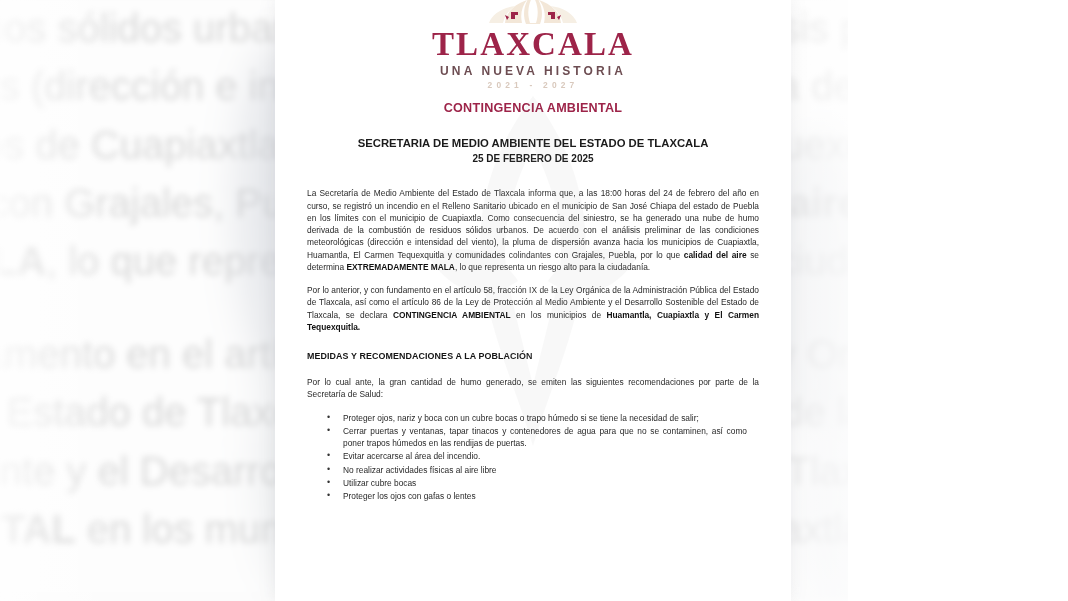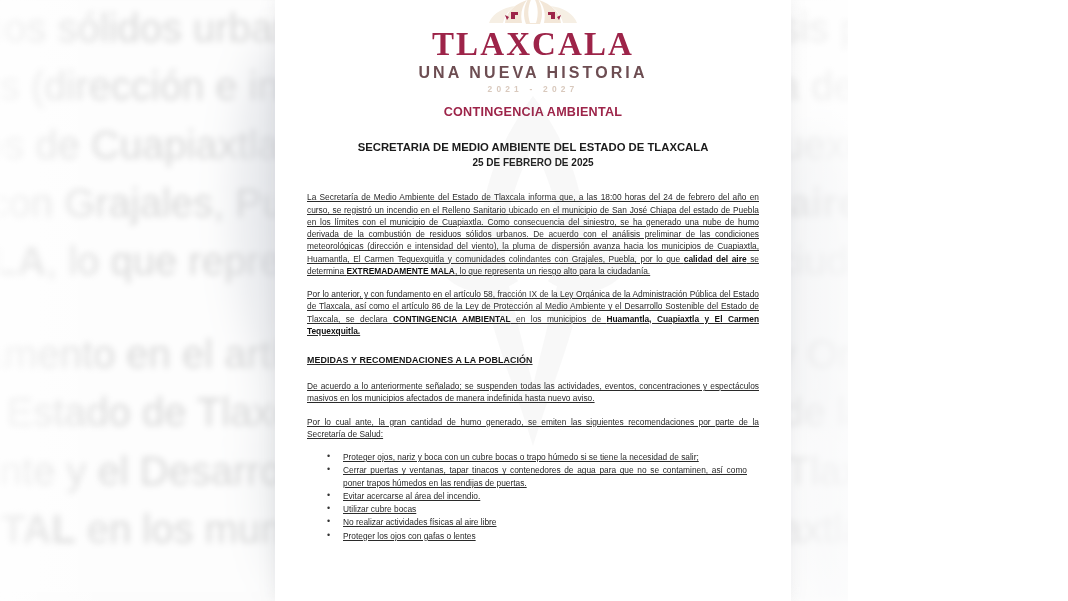--- a/index.html
+++ b/index.html
@@ -106,21 +106,21 @@
   .logo-word {
     font-family: "Liberation Serif", serif;
     font-weight: bold;
     font-size: 33px;
     letter-spacing: 2.1px;
     color: #9D2449;
     line-height: 1.03;
     margin-top: 1px;
   }
   .logo-sub {
-    font-size: 16px;
+    font-size: 12px;
     font-weight: bold;
     letter-spacing: 3.1px;
     color: #6d4d52;
     margin-top: 3px;
   }
   .logo-years {
     font-size: 8.4px;
     font-weight: bold;
     letter-spacing: 4.2px;
     color: #d9c9bd;
@@ -150,21 +150,20 @@
     font-size: 10px;
     line-height: 1.38;
   }
 
   .body-text {
     margin-top: 22px;
     color: #2a2a2a;
     font-size: 8.35px;
     line-height: 1.47;
     text-align: justify;
-    text-decoration: underline;
   }
   .body-text p { margin: 0 0 11px 0; }
   .body-text b { font-weight: bold; color: #111; }
 
   .section-head {
     font-weight: bold;
     font-size: 8.9px;
     color: #151515;
     margin: 17px 0 13px 0;
     letter-spacing: .1px;
@@ -267,26 +266,25 @@
     <div class="title-fecha">25 DE FEBRERO DE 2025</div>
 
     <div class="body-text">
 
       <p><span>La Secretaría de Medio Ambiente del Estado de Tlaxcala informa que, a las 18:00 horas del 24 de febrero del año en curso, se registró un incendio en el Relleno Sanitario ubicado en el municipio de San José Chiapa del estado de Puebla en los límites con el municipio de Cuapiaxtla. Como consecuencia del siniestro, se ha generado una nube de humo derivada de la combustión de residuos sólidos urbanos. De acuerdo con el análisis preliminar de las condiciones meteorológicas (dirección e intensidad del viento), la pluma de dispersión avanza hacia los municipios de Cuapiaxtla, Huamantla, El Carmen Tequexquitla y comunidades colindantes con Grajales, Puebla, por lo que </span><b>calidad del aire</b><span> se determina </span><b>EXTREMADAMENTE MALA</b><span>, lo que representa un riesgo alto para la ciudadanía.</span></p>
 
       <p><span>Por lo anterior, y con fundamento en el artículo 58, fracción IX de la Ley Orgánica de la Administración Pública del Estado de Tlaxcala, así como el artículo 86 de la Ley de Protección al Medio Ambiente y el Desarrollo Sostenible del Estado de Tlaxcala, se declara </span><b>CONTINGENCIA AMBIENTAL</b><span> en los municipios de </span><b>Huamantla, Cuapiaxtla y El Carmen Tequexquitla.</b></p>
 
       <div class="section-head">MEDIDAS Y RECOMENDACIONES A LA POBLACIÓN</div>
 
-      <p>De acuerdo a lo anteriormente señalado; se suspenden todas las actividades, eventos, concentraciones y espectáculos masivos en los municipios afectados de manera indefinida hasta nuevo aviso.</p>
       <p>Por lo cual ante, la gran cantidad de humo generado, se emiten las siguientes recomendaciones por parte de la Secretaría de Salud:</p>
 
       <ul class="bullets">
         <li>Proteger ojos, nariz y boca con un cubre bocas o trapo húmedo si se tiene la necesidad de salir;</li>
         <li>Cerrar puertas y ventanas, tapar tinacos y contenedores de agua para que no se contaminen, así como poner trapos húmedos en las rendijas de puertas.</li>
         <li>Evitar acercarse al área del incendio.</li>
+        <li>No realizar actividades físicas al aire libre</li>
         <li>Utilizar cubre bocas</li>
-        <li>No realizar actividades físicas al aire libre</li>
         <li>Proteger los ojos con gafas o lentes</li>
       </ul>
     </div>
   </div>
 </div>
 
 </body></html>

